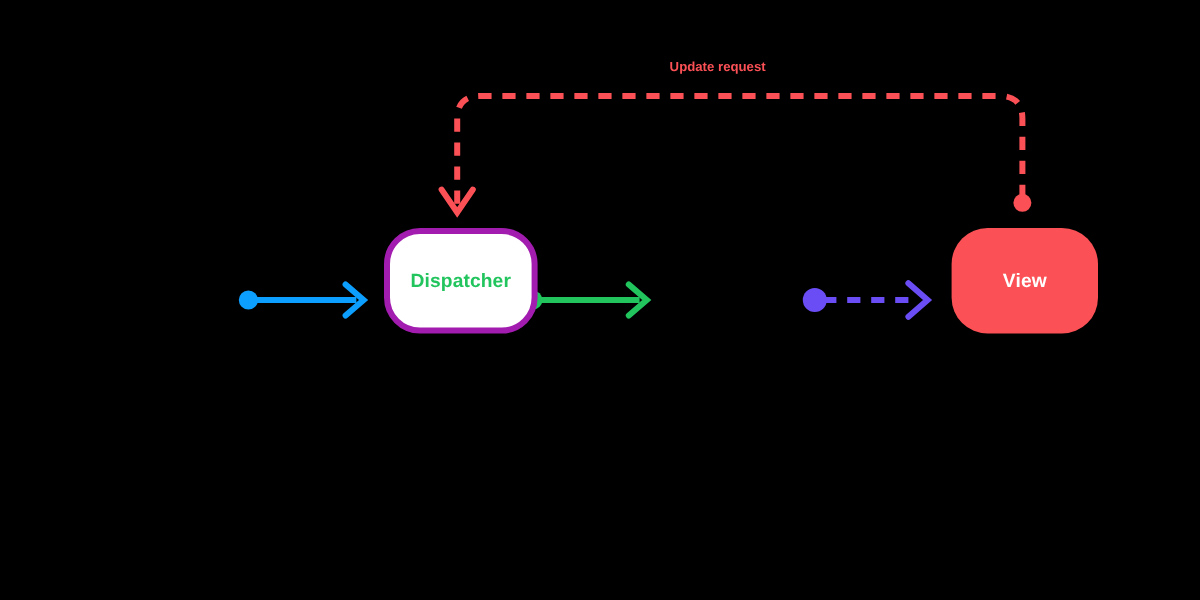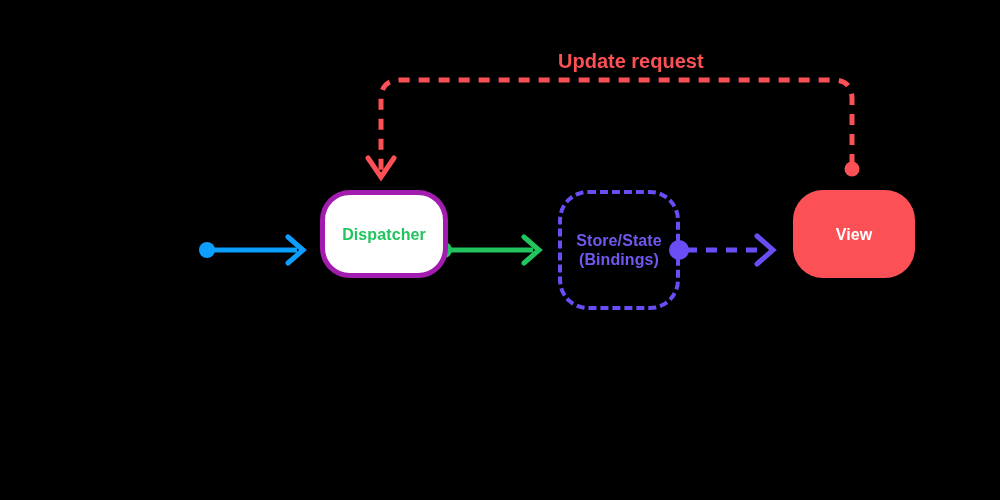--- a/index.html
+++ b/index.html
@@ -75,21 +75,21 @@
   }
   .node-label {
     display: block;
     width: 100%;
     pointer-events: none;
   }
   .edge-label {
     position: absolute;
     font-family: "Liberation Sans", sans-serif;
     font-weight: bold;
-    font-size: 20px;
+    font-size: 11px;
     white-space: nowrap;
     color: #fb5156;
   }
   #label-update-request {
     left: 558px;
     top: 50px;
   }
 </style>
 </head>
 <body>
@@ -123,24 +123,18 @@
     </g>
   </svg>
 
   <div class="edge-label" id="label-update-request">Update request</div>
 
 
   <div class="node" id="node-dispatcher">
     <span class="node-label">Dispatcher</span>
   </div>
 
-  <div class="node" id="node-store">
-    <span class="node-label">
-      <span>Store/State</span><br>
-      <span>(Bindings)</span>
-    </span>
-  </div>
 
   <div class="node" id="node-view">
     <span class="node-label">View</span>
   </div>
 
 </div>
 
 </body></html>

